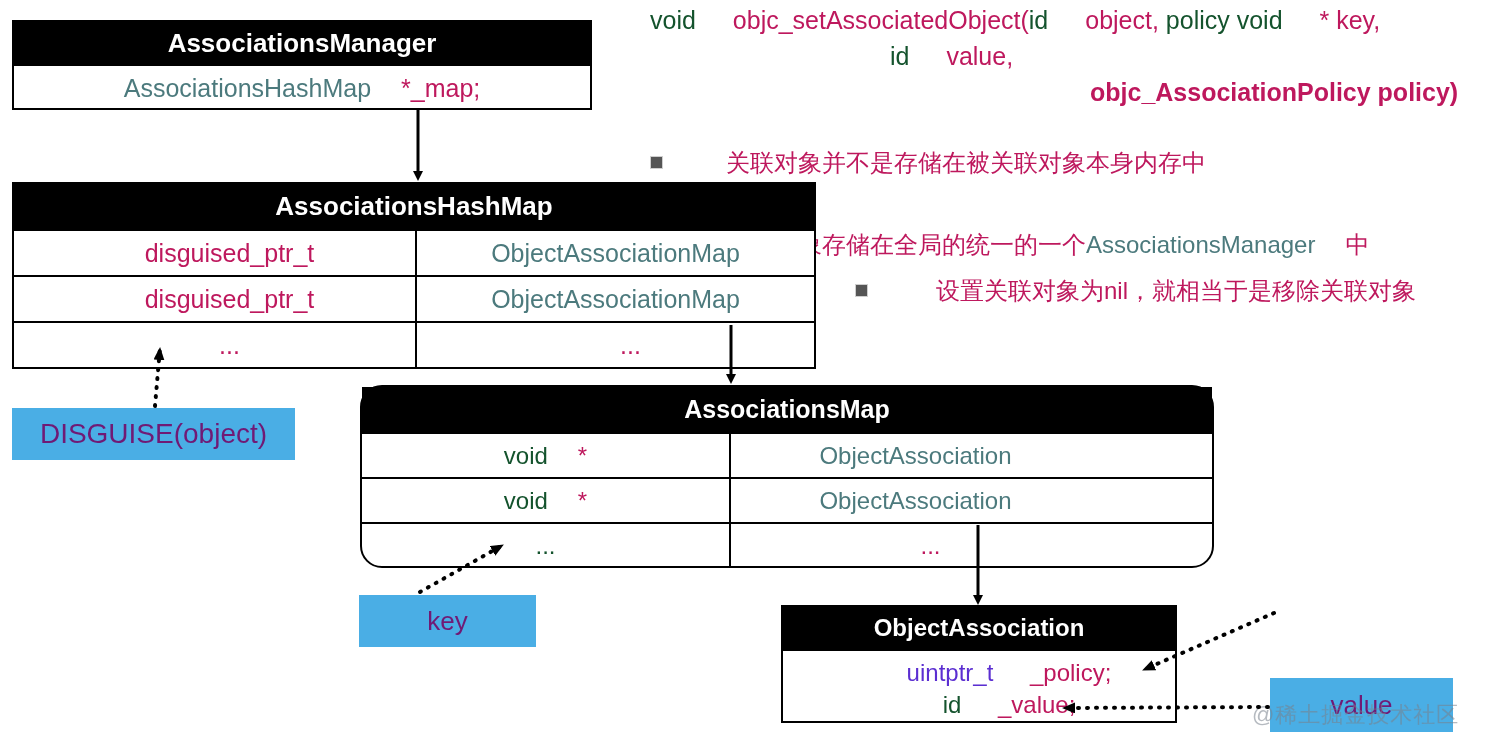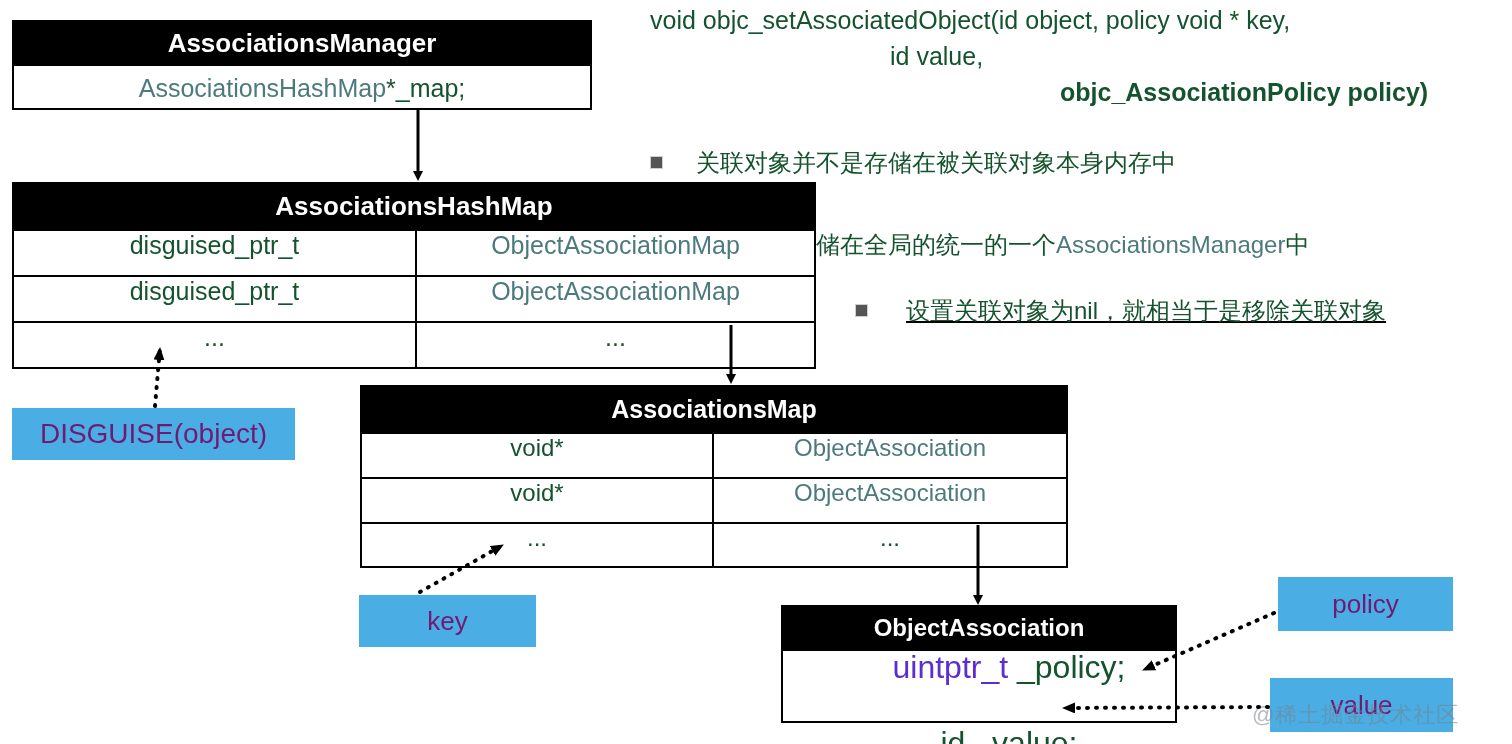--- a/index.html
+++ b/index.html
@@ -17,58 +17,58 @@
   .box-title{
     background:#000;color:#fff;font-weight:bold;text-align:center;
     box-sizing:border-box;white-space:nowrap;
   }
   .row{
     box-sizing:border-box;display:flex;align-items:center;width:100%;
     border-top:2px solid #000;
   }
   .row:first-of-type{border-top:none;}
   .cell{
-    box-sizing:border-box;display:flex;align-items:flex-start;justify-content:center;
+    box-sizing:border-box;display:flex;align-items:center;justify-content:center;
     height:100%;white-space:nowrap;overflow:hidden;
   }
   .cell.left{border-right:2px solid #000;}
 
   .teal{color:#4c7a7d;}
   .magenta{color:#14532d;}
   .purple{color:#5b2ed1;}
-  .blk{color:#14532d;}
+  .blk{color:#be185d;padding-left:30px;}
 
   
   #assoc-manager{left:12px;top:20px;width:580px;height:90px;}
   #assoc-manager .box-title{height:42px;line-height:42px;font-size:26px;}
   #assoc-manager .mrow{
     height:44px;display:flex;align-items:center;justify-content:center;
     border-top:2px solid #000;font-size:25px;
   }
 
   
   #assoc-hashmap{left:12px;top:182px;width:804px;height:187px;}
   #assoc-hashmap .box-title{height:45px;line-height:45px;font-size:26px;}
   #assoc-hashmap .row{height:46px;font-size:25px;}
   #assoc-hashmap .cell.left{width:403px;}
   #assoc-hashmap .cell.right{width:397px;border-radius:18px;}
 
   
-  #assoc-map{left:360px;top:385px;width:708px;height:183px;}
+  #assoc-map{left:360px;top:385px;width:854px;height:183px;border-radius:22px;}
   #assoc-map .box-title{height:45px;line-height:45px;font-size:25px;}
   #assoc-map .row{height:45px;font-size:24px;}
   #assoc-map .cell.left{width:369px;}
   #assoc-map .cell.right{width:369px;}
 
   
   #object-assoc{left:781px;top:605px;width:396px;height:118px;}
   #object-assoc .box-title{height:42px;line-height:42px;font-size:24px;}
   #object-assoc .oarow{
     border-top:2px solid #000;height:72px;display:flex;flex-direction:column;
-    justify-content:flex-start;font-size:32px;padding-left:60px;box-sizing:border-box;gap:44px;
+    justify-content:flex-end;font-size:24px;padding-left:60px;box-sizing:border-box;
   }
   #object-assoc .oaline{text-align:center;line-height:32px;white-space:nowrap;}
 
   
   .chip{
     position:absolute;background:#4aaee5;color:#701a75;
     display:flex;align-items:center;justify-content:center;
     font-size:26px;white-space:nowrap;box-sizing:border-box;
   }
   #chip-disguise{left:12px;top:408px;width:283px;height:52px;font-size:28px;}
@@ -88,21 +88,21 @@
   
   .bullet-list{position:absolute;}
   .bullet{display:flex;align-items:flex-start;white-space:nowrap;margin-top:44px;}
   .bullet .sq{
     width:13px;height:13px;background:#555;border:1px solid #cfcfcf;
     margin-top:12px;margin-right:33px;flex:none;box-sizing:border-box;
   }
   .bullet .btxt{font-size:24px;line-height:38px;color:#3d3d3d;}
   #bullets-a{left:650px;top:100px;}
   #bullets-a .bullet{margin-bottom:5px;}
-  #bullets-b{left:855px;top:248px;text-decoration:underline;}
+  #bullets-b{left:855px;top:228px;}
   #bullets-b .sq{margin-right:38px;}
 
   
   #watermark{
     position:absolute;left:1252px;top:700px;font-size:22px;
     color:rgba(120,130,140,.55);white-space:nowrap;letter-spacing:1px;
   }
 
   
   #connectors{position:absolute;left:0;top:0;width:1512px;height:744px;pointer-events:none;}
@@ -205,21 +205,20 @@
   <div class="box" id="object-assoc">
     <div class="box-title">ObjectAssociation</div>
     <div class="oarow">
       <div class="oaline"><span class="purple">uintptr_t</span><span class="blk"> _policy;</span></div>
       <div class="oaline"><span class="magenta">id</span><span class="blk"> _value;</span></div>
     </div>
   </div>
 
   <div class="chip" id="chip-disguise">DISGUISE(object)</div>
   <div class="chip" id="chip-key">key</div>
-  <div class="chip" id="chip-policy">policy</div>
   <div class="chip" id="chip-value">value</div>
 
   <div id="watermark">@稀土掘金技术社区</div>
 
   <svg id="connectors" viewBox="0 0 1512 744" xmlns="http://www.w3.org/2000/svg">
     <defs>
       <marker id="solidArrow" markerWidth="10" markerHeight="10" refX="5" refY="5" orient="auto" markerUnits="userSpaceOnUse">
         <path d="M0,0 L10,5 L0,10 Z" fill="#000"></path>
       </marker>
       <marker id="dotArrow" markerWidth="13" markerHeight="11" refX="12" refY="5.5" orient="auto" markerUnits="userSpaceOnUse">

